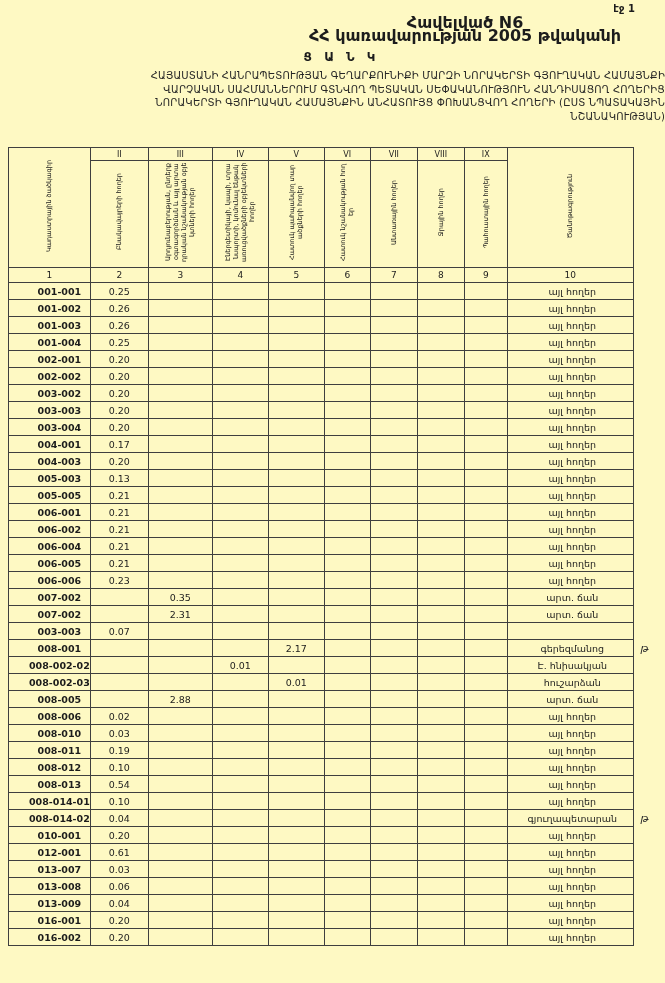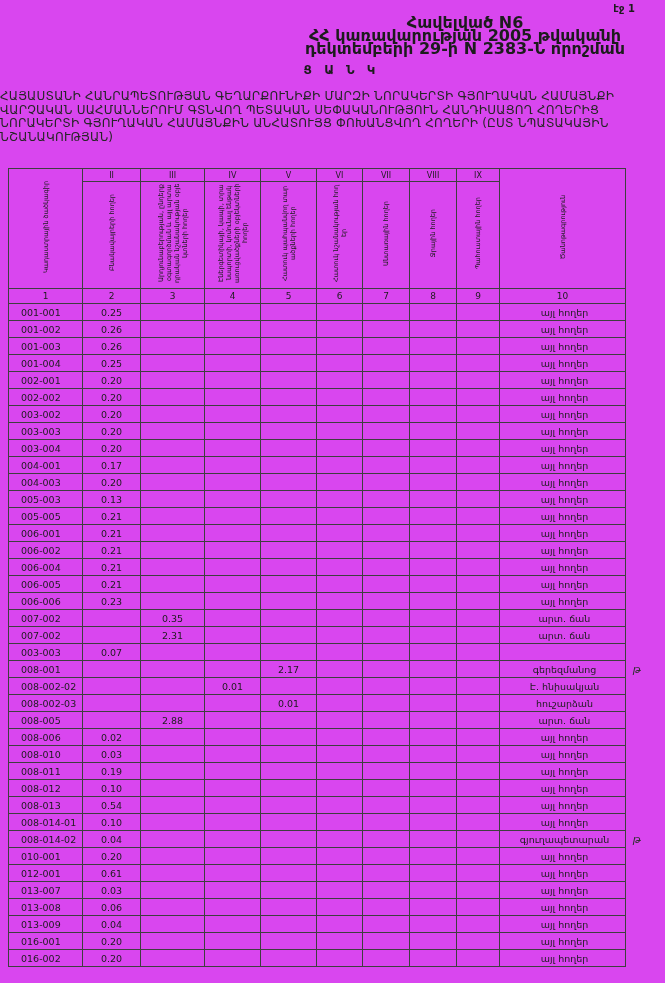--- a/index.html
+++ b/index.html
@@ -1,43 +1,43 @@
 <!DOCTYPE html>
 <html><head>
 <meta charset="utf-8">
 <style>
   html,body { margin:0; padding:0; background:#d8d8d4; }
   .page {
     position:relative;
     width:665px; height:983px;
     margin:0 auto;
-    background:#d946ef;
+    background:#fef9c3;
     font-family:"DejaVu Sans", sans-serif;
     color:#1c1c1c;
     overflow:hidden;
   }
   .page-label {
     position:absolute; top:3px; right:30px;
     font-size:10px; font-weight:bold;
   }
   .appendix-block {
     margin:16px 0 0 300px;
     width:330px;
     text-align:center;
     font-size:16px; font-weight:bold; line-height:13px;
   }
   .list-title {
     margin-top:8px;
     text-align:center;
     font-size:12px; font-weight:bold; letter-spacing:4px;padding-left:18px;
   }
   .subtitle {
-    margin-top:13px;
-    text-align:left;
-    font-size:12px; line-height:13.5px; letter-spacing:0.2px;
+    margin-top:5px;
+    text-align:right;
+    font-size:10px; line-height:13.5px; letter-spacing:0.2px;
     color:#262626;
   }
   .land-table {
     border-collapse:collapse;
     table-layout:fixed;
     margin:24px 0 0 8px;
   }
   .land-table th, .land-table td {
     border:1px solid #3f3f3f;
     padding:0;
@@ -54,41 +54,40 @@
     display:inline-block;
     writing-mode:vertical-rl;
     transform:rotate(180deg);
     font-size:6.5px; line-height:8px;
     max-height:100px;
     word-break:break-all;
     text-align:center;
   }
   tr.num-row th { height:14px; font-size:9px; text-align:center; }
   tbody td { height:16px; font-size:9.5px; text-align:center; white-space:nowrap; }
-  tbody td.c1  { text-align:left; padding-left:12px; }
+  tbody td.c1  { text-align:center; padding-left:20px;font-weight:bold; }
   tbody td.c10 { text-align:center; padding-left:4px; }
   td.margin-cell {
     font-style:italic;
     font-size:11px;
     color:#2f2f2f;
     text-align:center;
     white-space:nowrap;
   }
 </style>
 </head>
 <body>
 
 <div class="page">
 
   <div class="page-label">էջ 1</div>
 
   <div class="appendix-block">
     <div>Հավելված N6</div>
     <div>ՀՀ կառավարության 2005 թվականի</div>
-    <div>դեկտեմբերի 29-ի N 2383-Ն որոշման</div>
   </div>
 
   <div class="list-title">Ց Ա Ն Կ</div>
 
   <div class="subtitle">
     <div>ՀԱՅԱՍՏԱՆԻ ՀԱՆՐԱՊԵՏՈՒԹՅԱՆ ԳԵՂԱՐՔՈՒՆԻՔԻ ՄԱՐԶԻ ՆՈՐԱԿԵՐՏԻ ԳՅՈՒՂԱԿԱՆ ՀԱՄԱՅՆՔԻ</div>
     <div>ՎԱՐՉԱԿԱՆ ՍԱՀՄԱՆՆԵՐՈՒՄ ԳՏՆՎՈՂ ՊԵՏԱԿԱՆ ՍԵՓԱԿԱՆՈՒԹՅՈՒՆ ՀԱՆԴԻՍԱՑՈՂ ՀՈՂԵՐԻՑ</div>
     <div>ՆՈՐԱԿԵՐՏԻ ԳՅՈՒՂԱԿԱՆ ՀԱՄԱՅՆՔԻՆ ԱՆՀԱՏՈՒՅՑ ՓՈԽԱՆՑՎՈՂ ՀՈՂԵՐԻ (ԸՍՏ ՆՊԱՏԱԿԱՅԻՆ</div>
     <div>ՆՇԱՆԱԿՈՒԹՅԱՆ)</div>
   </div>

